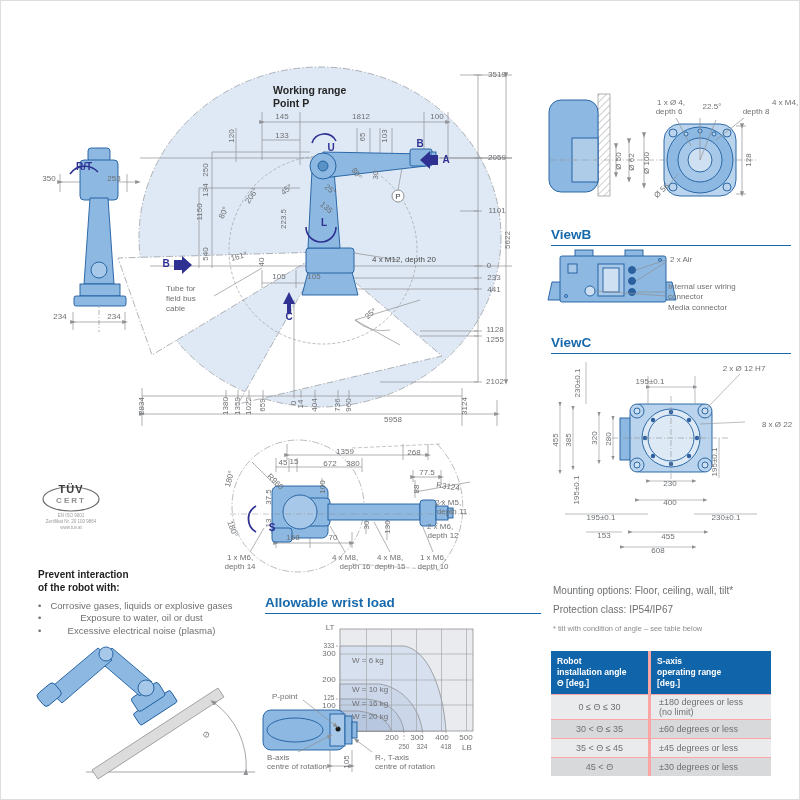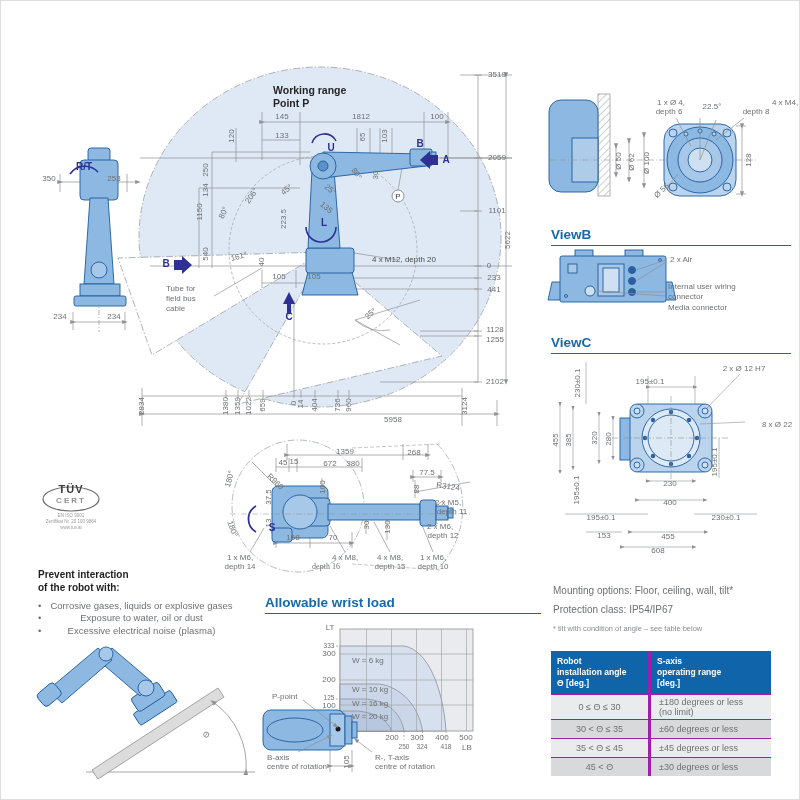--- a/index.html
+++ b/index.html
@@ -22,21 +22,21 @@
   .wrtitle{position:absolute;left:273px;top:84px;font-weight:700;color:#262626;
            font-size:10.5px;line-height:1.2;white-space:pre-line;}
   .notes{position:absolute;left:38px;top:569px;width:198px;}
   .notes h4{margin:0;font-size:10px;color:#1f1f1f;white-space:pre-line;line-height:1.25;}
   .notes ul{margin:6px 0 0;padding:0;list-style:none;}
   .notes li{font-size:9.5px;color:#6e7073;line-height:1.3;padding-left:9px;position:relative;text-align:center;}
   .notes li::before{content:"\2022";position:absolute;left:0;color:#6e7073;}
   .ftext{position:absolute;left:553px;font-size:10px;color:#6e7073;}
   .fnote{position:absolute;left:553px;font-size:7.5px;color:#8a8c8e;}
   .rtable{position:absolute;left:551px;top:651px;display:grid;
-          grid-template-columns:97px 120px;gap:1px 3px;background:#a21caf;}
+          grid-template-columns:97px 120px;gap:1px 3px;background:#fca5a5;}
   .rtable .th{background:#1064aa;color:#fff;font-weight:700;font-size:8.5px;
               padding:5px 6px;white-space:pre-line;line-height:1.3;}
   .rtable .td{font-size:9px;color:#6e7073;display:flex;align-items:center;
               white-space:pre-line;line-height:1.15;min-height:18px;background:#eaebec;}
   .rtable .c1{justify-content:center;}
   .rtable .c2{padding-left:8px;}
   .rtable .alt{background:#d8d9da;}
   .rtable .tall{min-height:24px;}
 </style>
 </head>
@@ -522,21 +522,21 @@
       <div class="lbl" style="left: 388px; top: 527px; transform: translate(-50%, -50%) rotate(-90deg);">130</div>
       <div class="lbl" style="left: 293px; top: 538px; transform: translate(-50%, -50%);">168</div>
       <div class="lbl" style="left: 333px; top: 538px; transform: translate(-50%, -50%);">70</div>
       <div class="lbl" style="left: 448px; top: 503px; transform: translate(-50%, -50%);">2 x M5,</div>
       <div class="lbl" style="left: 452px; top: 512px; transform: translate(-50%, -50%);">depth 11</div>
       <div class="lbl" style="left: 440px; top: 527px; transform: translate(-50%, -50%);">2 x M6,</div>
       <div class="lbl" style="left: 443px; top: 536px; transform: translate(-50%, -50%);">depth 12</div>
       <div class="lbl" style="left: 240px; top: 558px; transform: translate(-50%, -50%);">1 x M6,</div>
       <div class="lbl" style="left: 240px; top: 567px; transform: translate(-50%, -50%);">depth 14</div>
       <div class="lbl" style="left: 345px; top: 558px; transform: translate(-50%, -50%);">4 x M8,</div>
-      <div class="lbl" style="left: 326px; top: 567px; transform: translate(-50%, -50%); font-family: Liberation Serif, serif;">depth 16</div>
+      <div class="lbl" style="left: 355px; top: 567px; transform: translate(-50%, -50%);">depth 16</div>
       <div class="lbl" style="left: 390px; top: 558px; transform: translate(-50%, -50%);">4 x M8,</div>
       <div class="lbl" style="left: 390px; top: 567px; transform: translate(-50%, -50%);">depth 15</div>
       <div class="lbl" style="left: 433px; top: 558px; transform: translate(-50%, -50%);">1 x M6,</div>
       <div class="lbl" style="left: 433px; top: 567px; transform: translate(-50%, -50%);">depth 10</div>
     </div>
   <div class="labels">
       <div class="lbl tuv1" style="left: 71px; top: 489px; transform: translate(-50%, -50%);">TÜV</div>
       <div class="lbl tuv2" style="left: 71px; top: 501px; transform: translate(-50%, -50%);">CERT</div>
       <div class="lbl tiny" style="left: 71px; top: 516px; transform: translate(-50%, -50%);">EN ISO 9001</div>
       <div class="lbl tiny" style="left: 71px; top: 522px; transform: translate(-50%, -50%);">Zertifikat Nr. 20 100 9864</div>

